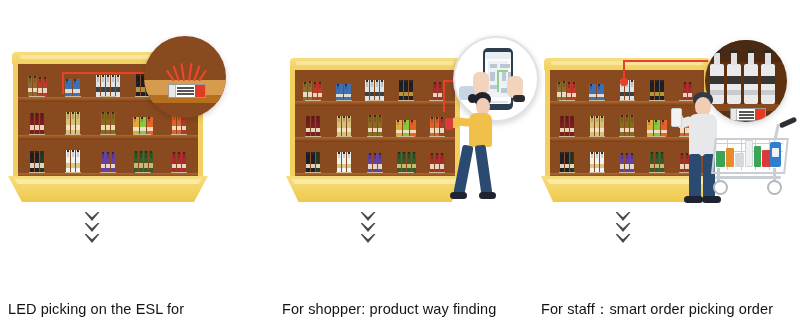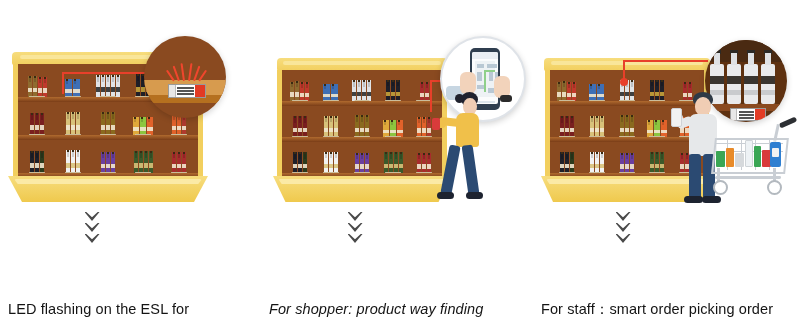--- a/index.html
+++ b/index.html
@@ -6,21 +6,21 @@
   body{
     width:800px;height:330px;background:#ffffff;
     font-family:"Liberation Sans",sans-serif;
     overflow:hidden;position:relative;
   }
   .stage{position:relative;width:800px;height:330px;}
 
   
   .panel{position:absolute;top:0;height:330px;}
   #panel-1{left:0;width:265px;}
-  #panel-2{left:265px;width:270px;font-style:italic;}
+  #panel-2{left:278px;width:270px;}
   #panel-3{left:535px;width:265px;}
 
   .scene{position:absolute;left:0;top:0;width:100%;height:210px;}
 
   
   .shelf{position:absolute;}
   .shelf .top-rail{
     position:absolute;left:2%;top:0;width:96%;height:13px;
     background:linear-gradient(#f7dd7e,#f2cf5e);
     border-radius:4px 4px 2px 2px;
@@ -492,21 +492,21 @@
       </div>
     </div>
 
     <div class="chevs" style="left:72px;top:212px;">
       <div class="chev"></div>
       <div class="chev"></div>
       <div class="chev"></div>
     </div>
 
     <div class="caption" style="left:8px;top:262px;">
-      <div>LED flashing on the ESL for</div>
+      <div>LED picking on the ESL for</div>
       
     </div>
   </div>
 
   <div class="panel" id="panel-2">
     <div class="scene">
 
       <div class="shelf" style="left:8px;top:58px;width:178px;height:144px;">
         <div class="top-rail"></div>
         <div class="body">

